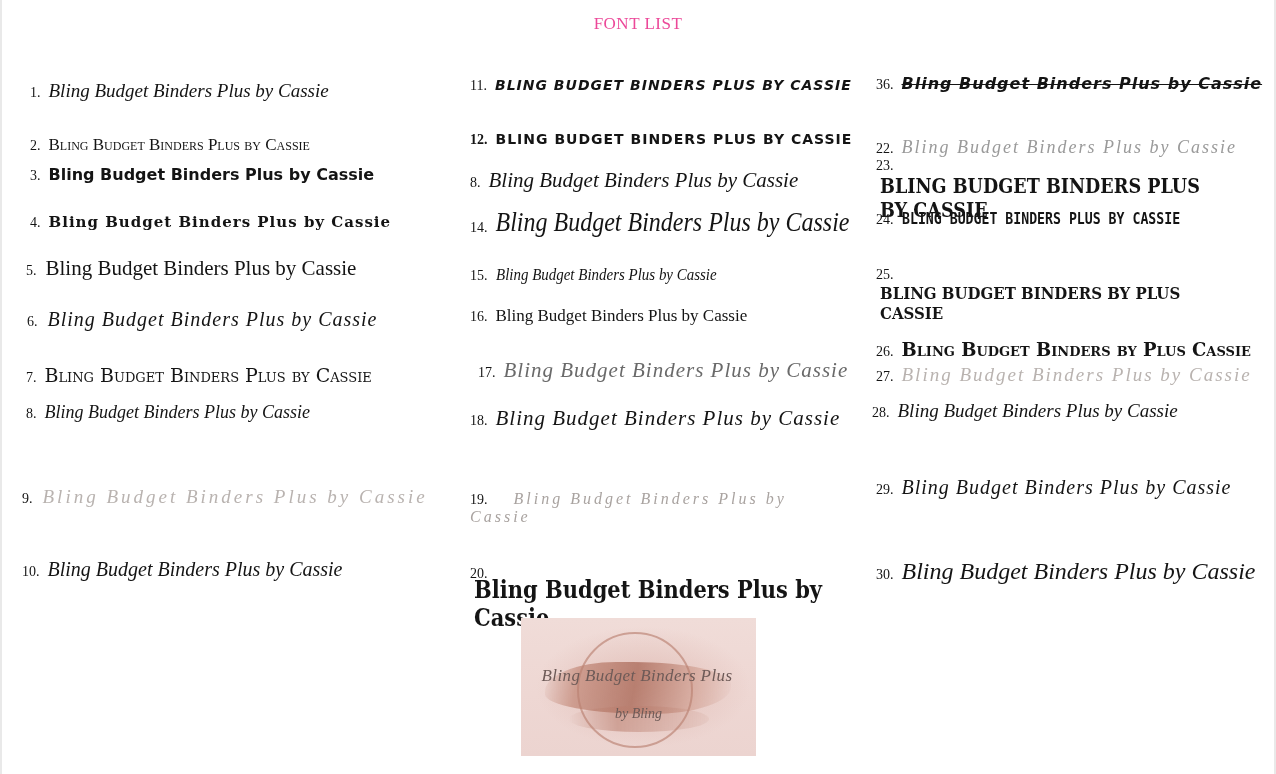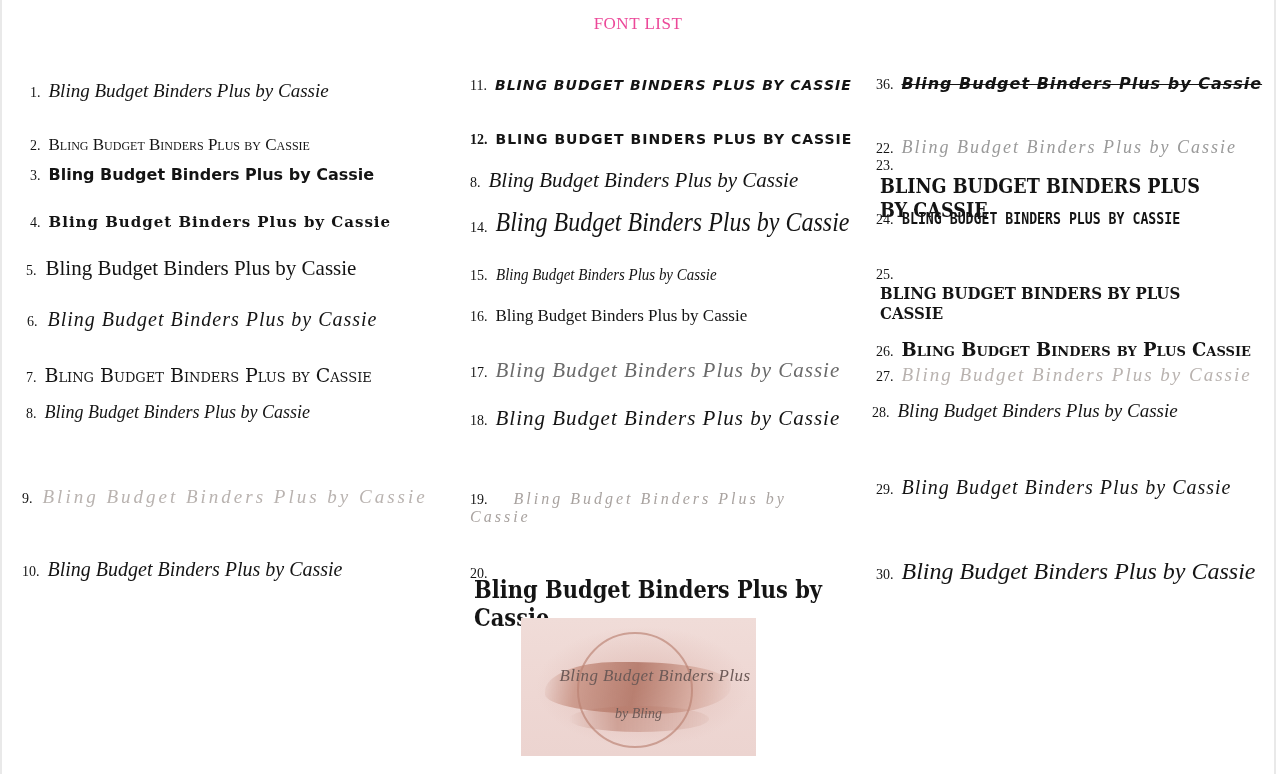--- a/index.html
+++ b/index.html
@@ -125,21 +125,20 @@
   }
   .logo .l1 {
     position: absolute;
     left: 0; top: 48px; width: 232px;
     text-align: center;
     font-family: "Liberation Serif", serif;
     font-style: italic;
     font-size: 17px;
     color: #6d5a57;
     letter-spacing: 0.4px;
-    margin-left: 18px;
   }
   .logo .l2 {
     position: absolute;
     left: 0; top: 88px; width: 235px;
     text-align: center;
     font-family: "Liberation Serif", serif;
     font-style: italic;
     font-size: 14px;
     color: #6d5a57;
   }
@@ -245,21 +244,21 @@
       <div class="entry" style="position:absolute; top:207px; left:4px;">
         <span class="num">15.</span>
         <span class="sample f-serif it narrow" style="font-size:17px; margin-left:4px;">Bling Budget Binders Plus  by Cassie</span>
       </div>
 
       <div class="entry" style="position:absolute; top:248px; left:4px;">
         <span class="num">16.</span>
         <span class="sample f-serif" style="font-size:17px; margin-left:4px;">Bling Budget Binders Plus  by Cassie</span>
       </div>
 
-      <div class="entry" style="position:absolute; top:300px; left:4px;">
+      <div class="entry" style="position:absolute; top:300px; left:12px;">
         <span class="num">17.</span>
         <span class="sample f-serif it thin sp1" style="font-size:21px; margin-left:4px; color:#6a6a6a;">Bling Budget Binders Plus  by  Cassie</span>
       </div>
 
       <div class="entry" style="position:absolute; top:348px; left:4px;">
         <span class="num">18.</span>
         <span class="sample f-serif it sp1" style="font-size:21px; margin-left:4px;">Bling Budget Binders Plus by Cassie</span>
       </div>
 
       <div class="entry" style="position:absolute; top:432px; left:4px; width:380px;">

